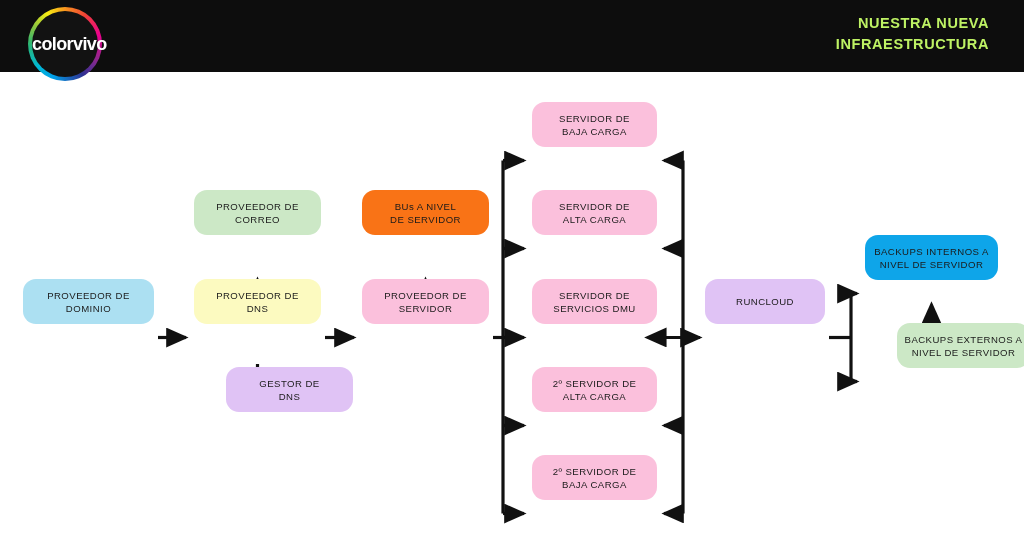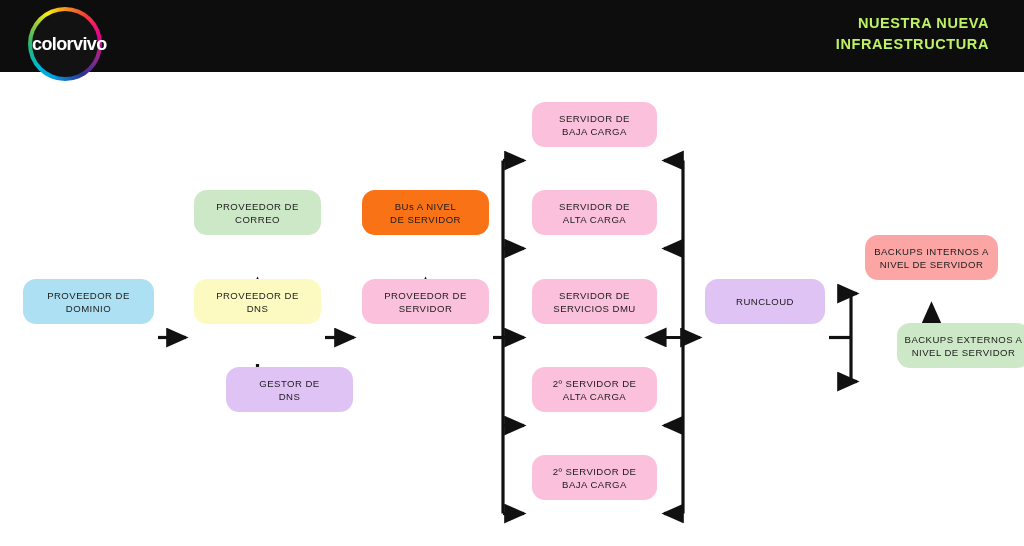--- a/index.html
+++ b/index.html
@@ -238,21 +238,21 @@
 
     <div class="node" style="left:532px; top:383px; width:125px; height:45px; background:#FBC0DC;">
       <span>2º SERVIDOR DE
 BAJA CARGA</span>
     </div>
 
     <div class="node" style="left:705px; top:207px; width:120px; height:45px; background:#E0C3F5;">
       <span>RUNCLOUD</span>
     </div>
 
-    <div class="node" style="left:865px; top:163px; width:133px; height:45px; background:#fca5a5;">
+    <div class="node" style="left:865px; top:163px; width:133px; height:45px; background:#0ea5e9;">
       <span>BACKUPS INTERNOS A
 NIVEL DE SERVIDOR</span>
     </div>
 
     <div class="node" style="left:897px; top:251px; width:133px; height:45px; background:#CCE8C6;">
       <span>BACKUPS EXTERNOS A
 NIVEL DE SERVIDOR</span>
     </div>
 
   </div>

